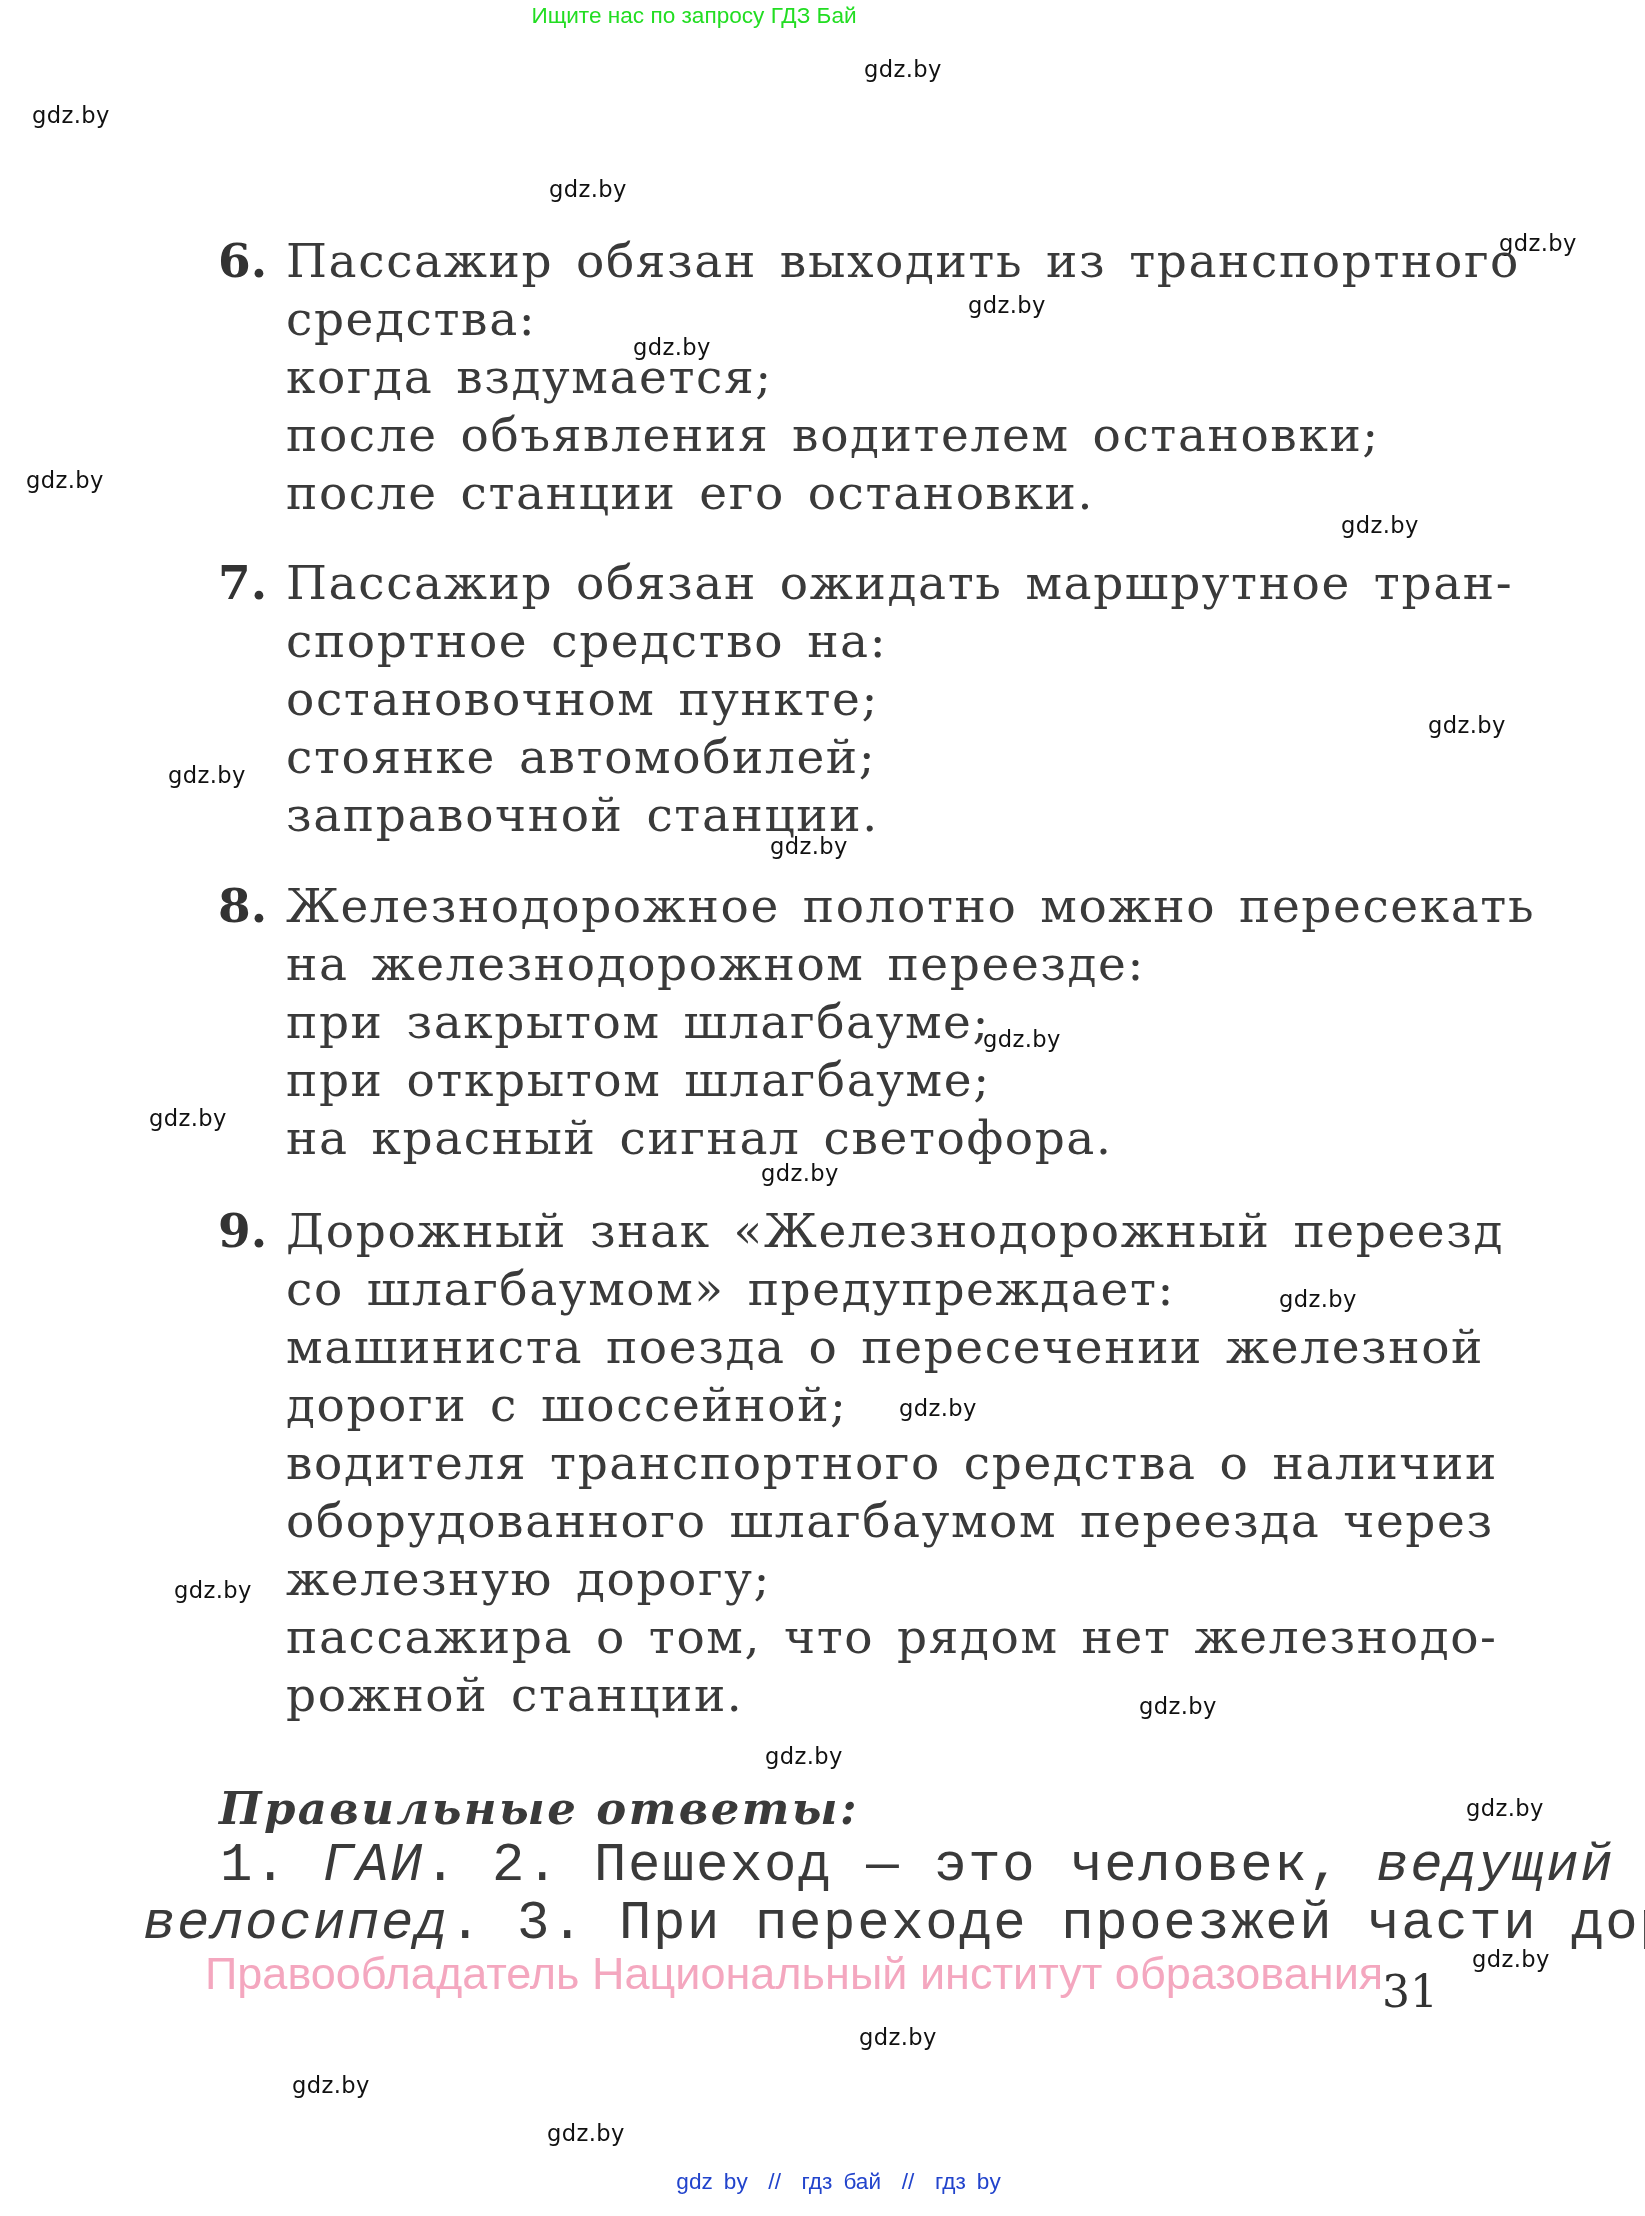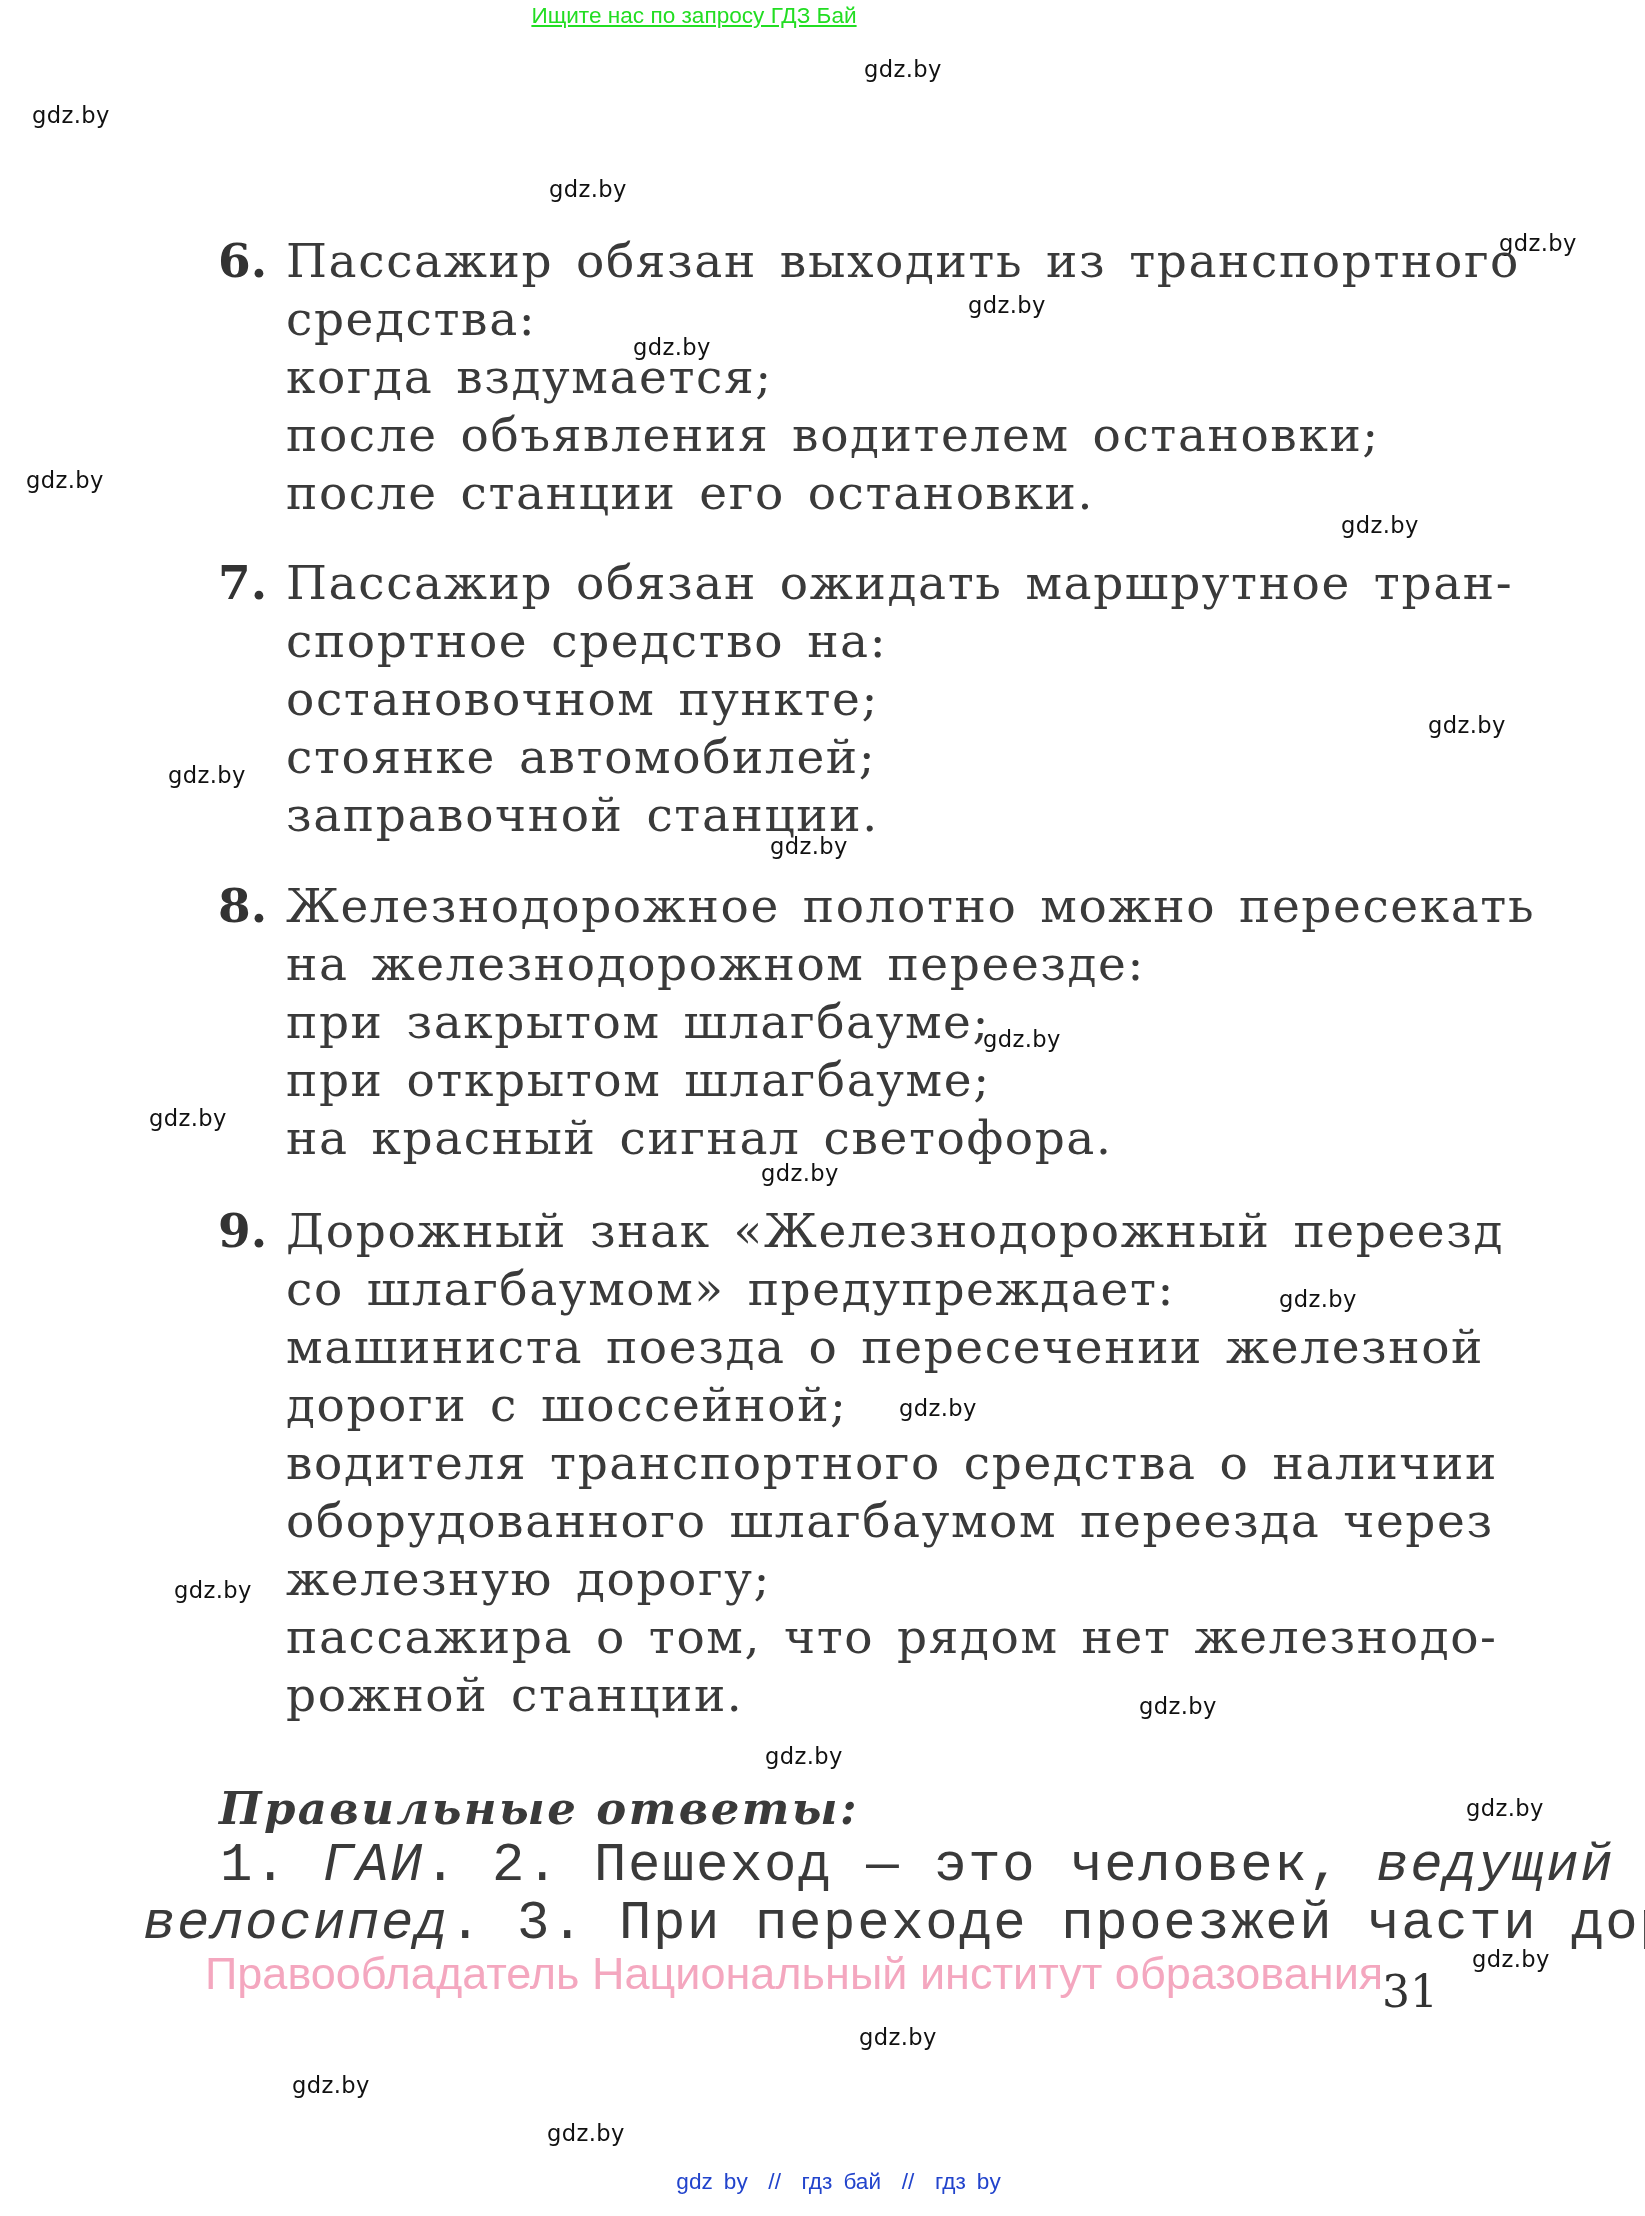--- a/index.html
+++ b/index.html
@@ -15,21 +15,20 @@
     }
     .top-banner {
       position: absolute;
       left: 0;
       top: 3.2px;
       width: 1388px;
       text-align: center;
       font-family: "Liberation Sans", sans-serif;
       font-size: 22.6px;
       color: #22dd22;
-      text-decoration: underline;
     }
     .wm {
       position: absolute;
       font-family: "DejaVu Sans", sans-serif;
       font-size: 22.6px;
       color: #111111;
       white-space: nowrap;
       letter-spacing: 0.4px;
     }
     .page {

